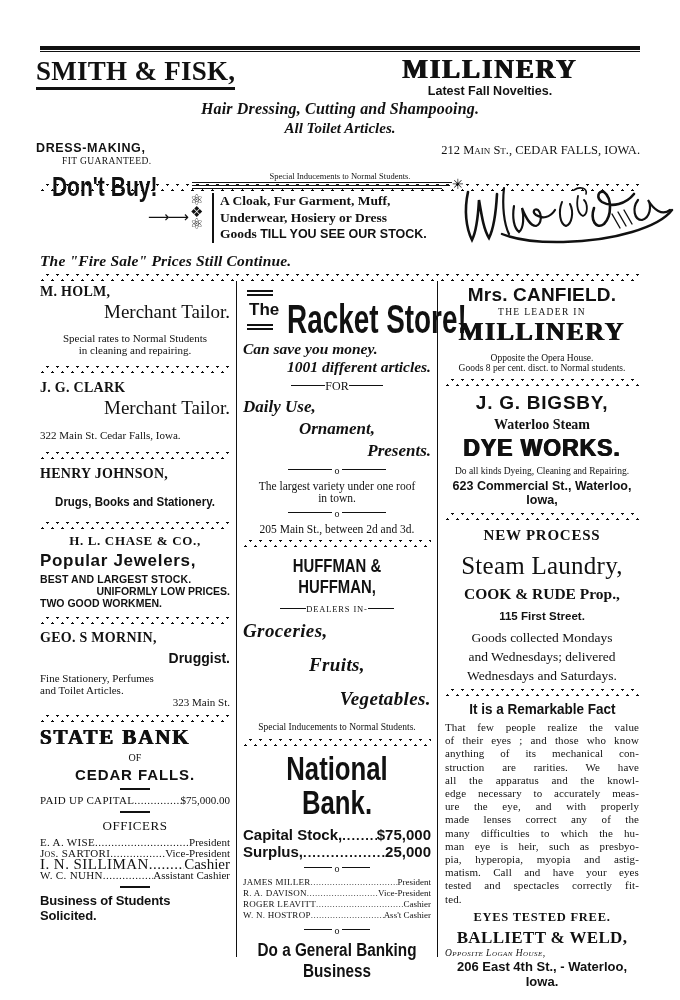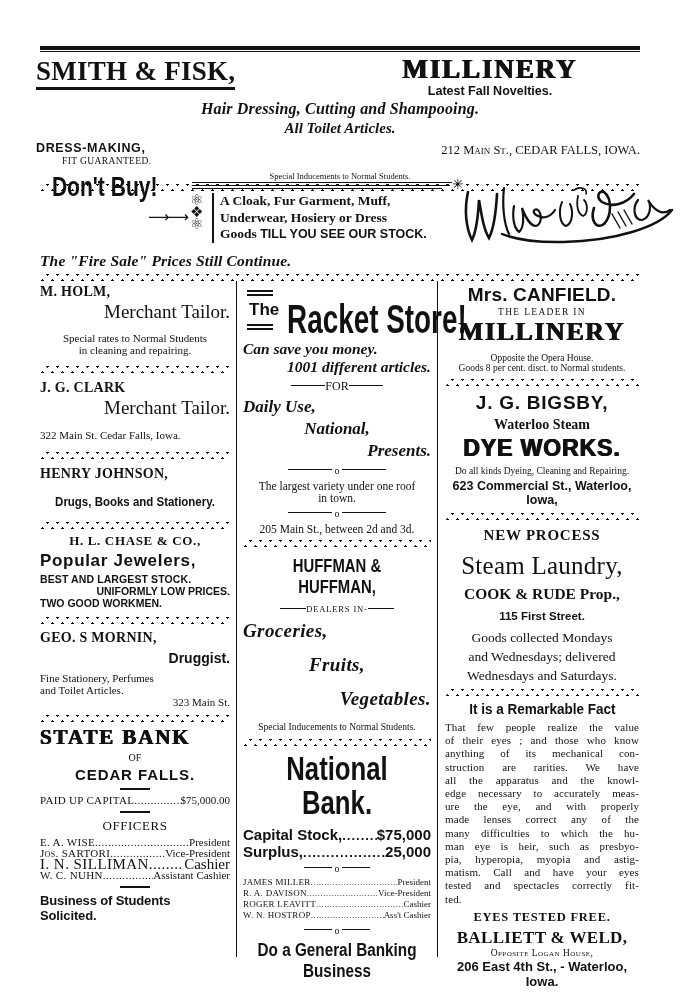--- a/index.html
+++ b/index.html
@@ -146,21 +146,21 @@
   .steamlaundry{text-align:center;font-size:25px;letter-spacing:.01em;}
   .cookrude{text-align:center;font-size:15.5px;font-weight:bold;}
   .firstst{text-align:center;font-size:11.5px;font-weight:bold;font-family:"Liberation Sans", sans-serif;}
   .goods{text-align:center;font-size:13.5px;line-height:19px;}
   .remark{text-align:center;font-size:15px;font-weight:bold;font-family:"Liberation Sans", sans-serif;}
   .remark .cond85{transform:scaleX(.9);}
   .just{font-size:11px;line-height:13.2px;text-align:justify;text-align-last:justify;letter-spacing:.01em;}
   .just.last{text-align-last:left;}
   .eyestested{text-align:center;font-size:12.5px;font-weight:bold;letter-spacing:.06em;font-variant:small-caps;}
   .balliett{text-align:center;font-size:17px;font-weight:bold;letter-spacing:.02em;}
-  .opplogan{text-align:center;font-size:9.5px;font-variant:small-caps;letter-spacing:.05em;}
+  .opplogan{text-align:left;font-size:9.5px;font-variant:small-caps;letter-spacing:.05em;font-style:italic;}
   .east4{text-align:center;font-size:13px;font-weight:bold;font-family:"Liberation Sans", sans-serif;}
 
   .small-dash{width:30px;border-top:2px solid #111;margin:5px auto;}
 </style>
 </head>
 <body>
 
 <div class="page">
 
   <div class="band" id="masthead">
@@ -324,21 +324,21 @@
                 <div></div>
                 <div></div>
               </div>
             <div class="the">The</div>
             <div class="big"><span class="cond">Racket Store!</span></div>
           </div>
           <div class="mi" style="margin-top:4px">Can save you money.</div>
           <div class="mi rt">1001 different articles.</div>
           <div class="dashfor"><span class="ln"></span><span>FOR</span><span class="ln"></span></div>
           <div class="mi" style="font-size:17px">Daily Use,</div>
-          <div class="mi ctr" style="font-size:17px;margin-top:2px">National,</div>
+          <div class="mi ctr" style="font-size:17px;margin-top:2px">Ornament,</div>
           <div class="mi rt" style="font-size:17px;margin-top:2px">Presents.</div>
           <div class="dash-o"><span class="ln"></span> o <span class="ln"></span></div>
           <div class="ctr" style="font-size:11.5px">The largest variety under one roof</div>
           <div class="ctr" style="font-size:11.5px">in town.</div>
           <div class="dash-o"><span class="ln"></span> o <span class="ln"></span></div>
           <div class="ctr" style="font-size:11.5px">205 Main St.,  between 2d and 3d.</div>
         </div>
         <div class="wavy" style="margin-top:3px"></div>
 
         <div class="ad" style="padding-top:9px">

